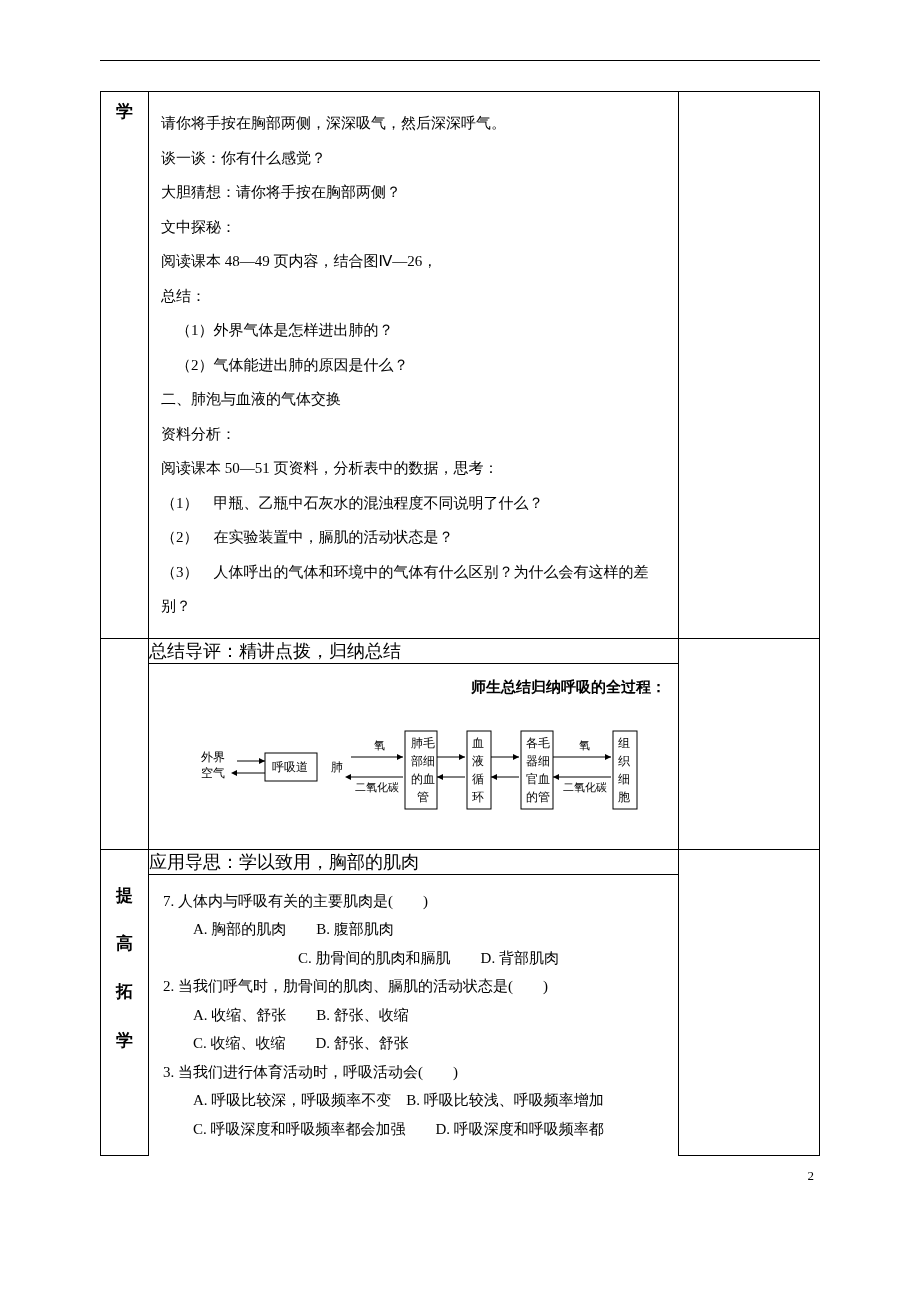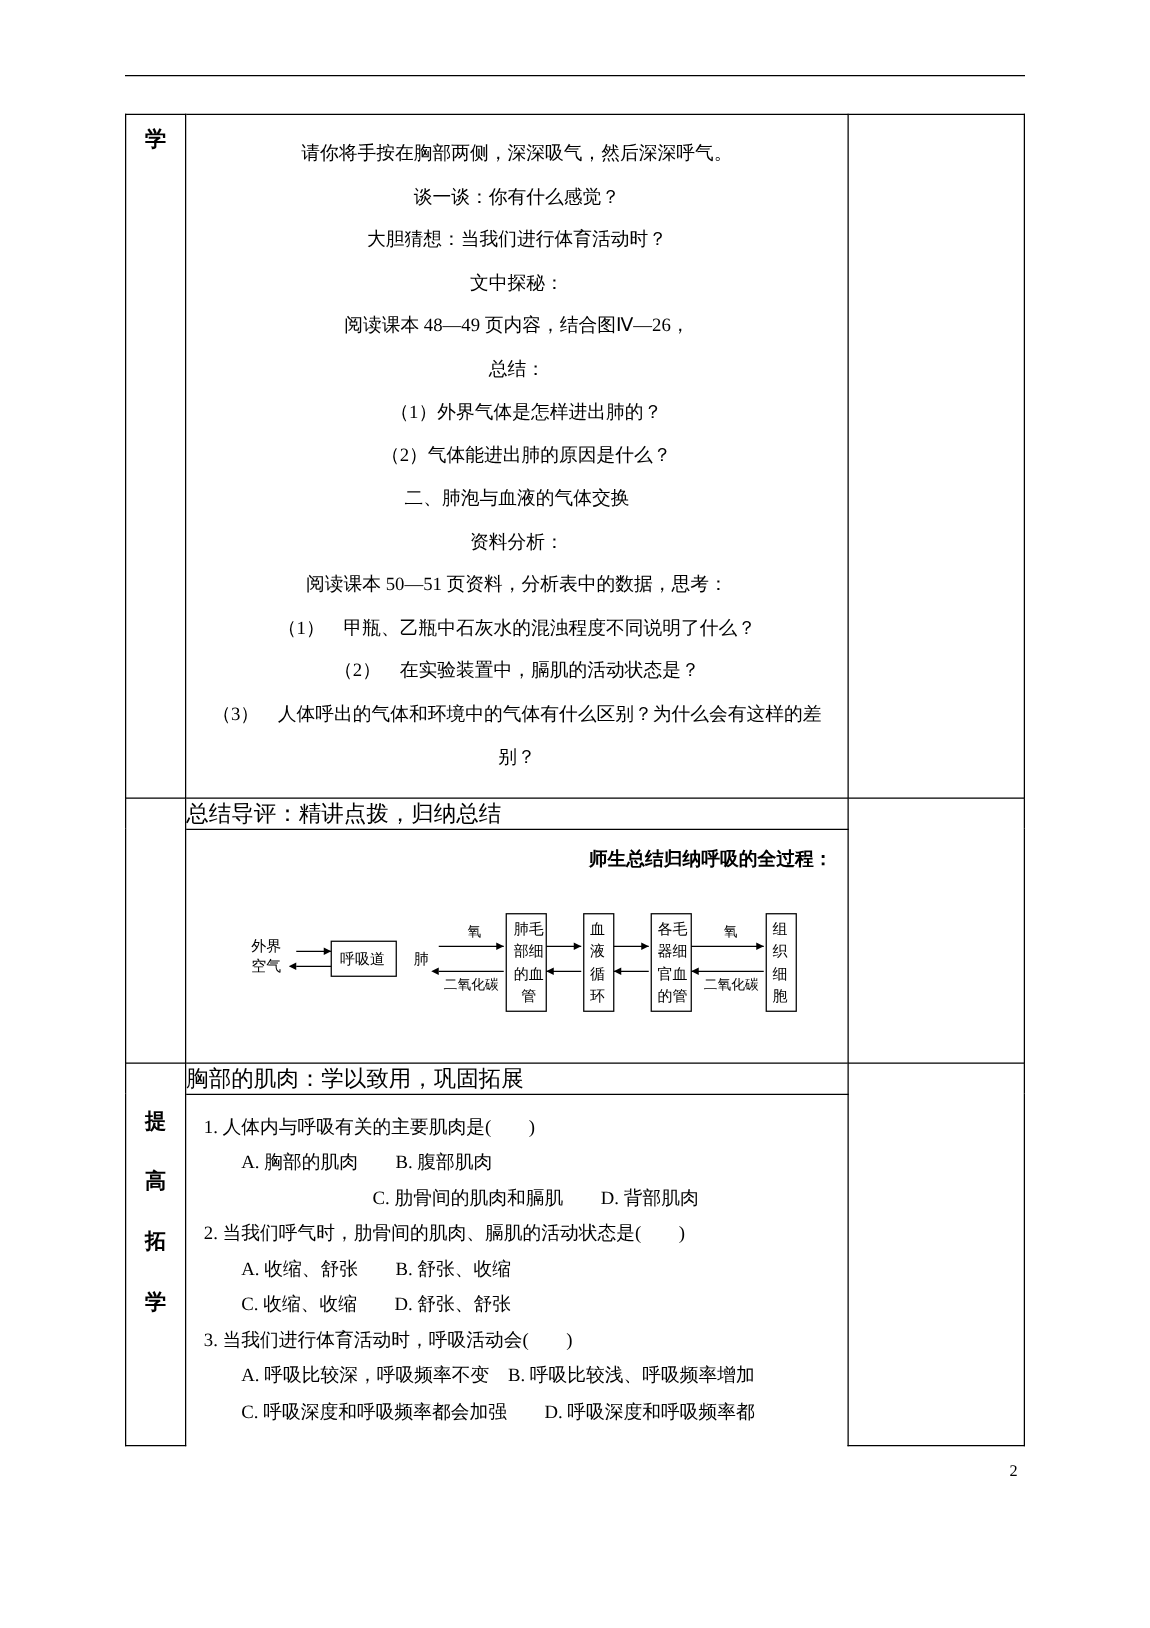--- a/index.html
+++ b/index.html
@@ -42,21 +42,20 @@
   .sidebar div {
     font-size: 17px;
     font-weight: bold;
     line-height: 1.2;
     margin-bottom: 28px;
   }
   .content {
     padding: 14px 12px;
     line-height: 2.3;
     font-size: 15px;
-    text-align: center;
   }
   .content p {
     margin: 0;
   }
   .content .indent {
     padding-left: 1em;
   }
   .section-head {
     padding: 6px 12px;
     font-size: 18px;
@@ -106,21 +105,21 @@
         <tr>
       <td>
         <div class="sidebar">
           <div>学</div>
         </div>
       </td>
       <td>
         <div class="content">
           <p>请你将手按在胸部两侧，深深吸气，然后深深呼气。</p>
           <p>谈一谈：你有什么感觉？</p>
-          <p>大胆猜想：当我们进行体育活动时？</p>
+          <p>大胆猜想：请你将手按在胸部两侧？</p>
           <p>文中探秘：</p>
           <p>阅读课本 48—49 页内容，结合图Ⅳ—26，</p>
           <p>总结：</p>
           <p class="indent">（1）外界气体是怎样进出肺的？</p>
           <p class="indent">（2）气体能进出肺的原因是什么？</p>
           <p>二、肺泡与血液的气体交换</p>
           <p>资料分析：</p>
           <p>阅读课本 50—51 页资料，分析表中的数据，思考：</p>
           <p><span>（1）</span>　<span>甲瓶、乙瓶中石灰水的混浊程度不同说明了什么？</span></p>
           <p><span>（2）</span>　<span>在实验装置中，膈肌的活动状态是？</span></p>
@@ -211,28 +210,28 @@
 
     <tr>
       <td rowspan="2">
         <div class="sidebar" style="padding-top:36px;">
           <div>提</div>
           <div>高</div>
           <div>拓</div>
           <div>学</div>
         </div>
       </td>
-      <td class="section-head">胸部的肌肉：学以致用，巩固拓展</td>
+      <td class="section-head">应用导思：学以致用，胸部的肌肉</td>
       <td rowspan="2"></td>
     </tr>
 
     <tr>
       <td style="border-bottom:none;">
         <div class="quiz">
-          <p>1. 人体内与呼吸有关的主要肌肉是(　　)</p>
+          <p>7. 人体内与呼吸有关的主要肌肉是(　　)</p>
           <p style="padding-left:2em;">A. 胸部的肌肉　　B. 腹部肌肉</p>
           <p style="padding-left:2em;text-align:center;">C. 肋骨间的肌肉和膈肌　　D. 背部肌肉</p>
           <p>2. 当我们呼气时，肋骨间的肌肉、膈肌的活动状态是(　　)</p>
           <p style="padding-left:2em;">A. 收缩、舒张　　B. 舒张、收缩</p>
           <p style="padding-left:2em;">C. 收缩、收缩　　D. 舒张、舒张</p>
           <p>3. 当我们进行体育活动时，呼吸活动会(　　)</p>
           <p style="padding-left:2em;">A. 呼吸比较深，呼吸频率不变　B. 呼吸比较浅、呼吸频率增加</p>
           <p style="padding-left:2em;">C. 呼吸深度和呼吸频率都会加强　　D. 呼吸深度和呼吸频率都</p>
         </div>
       </td>

